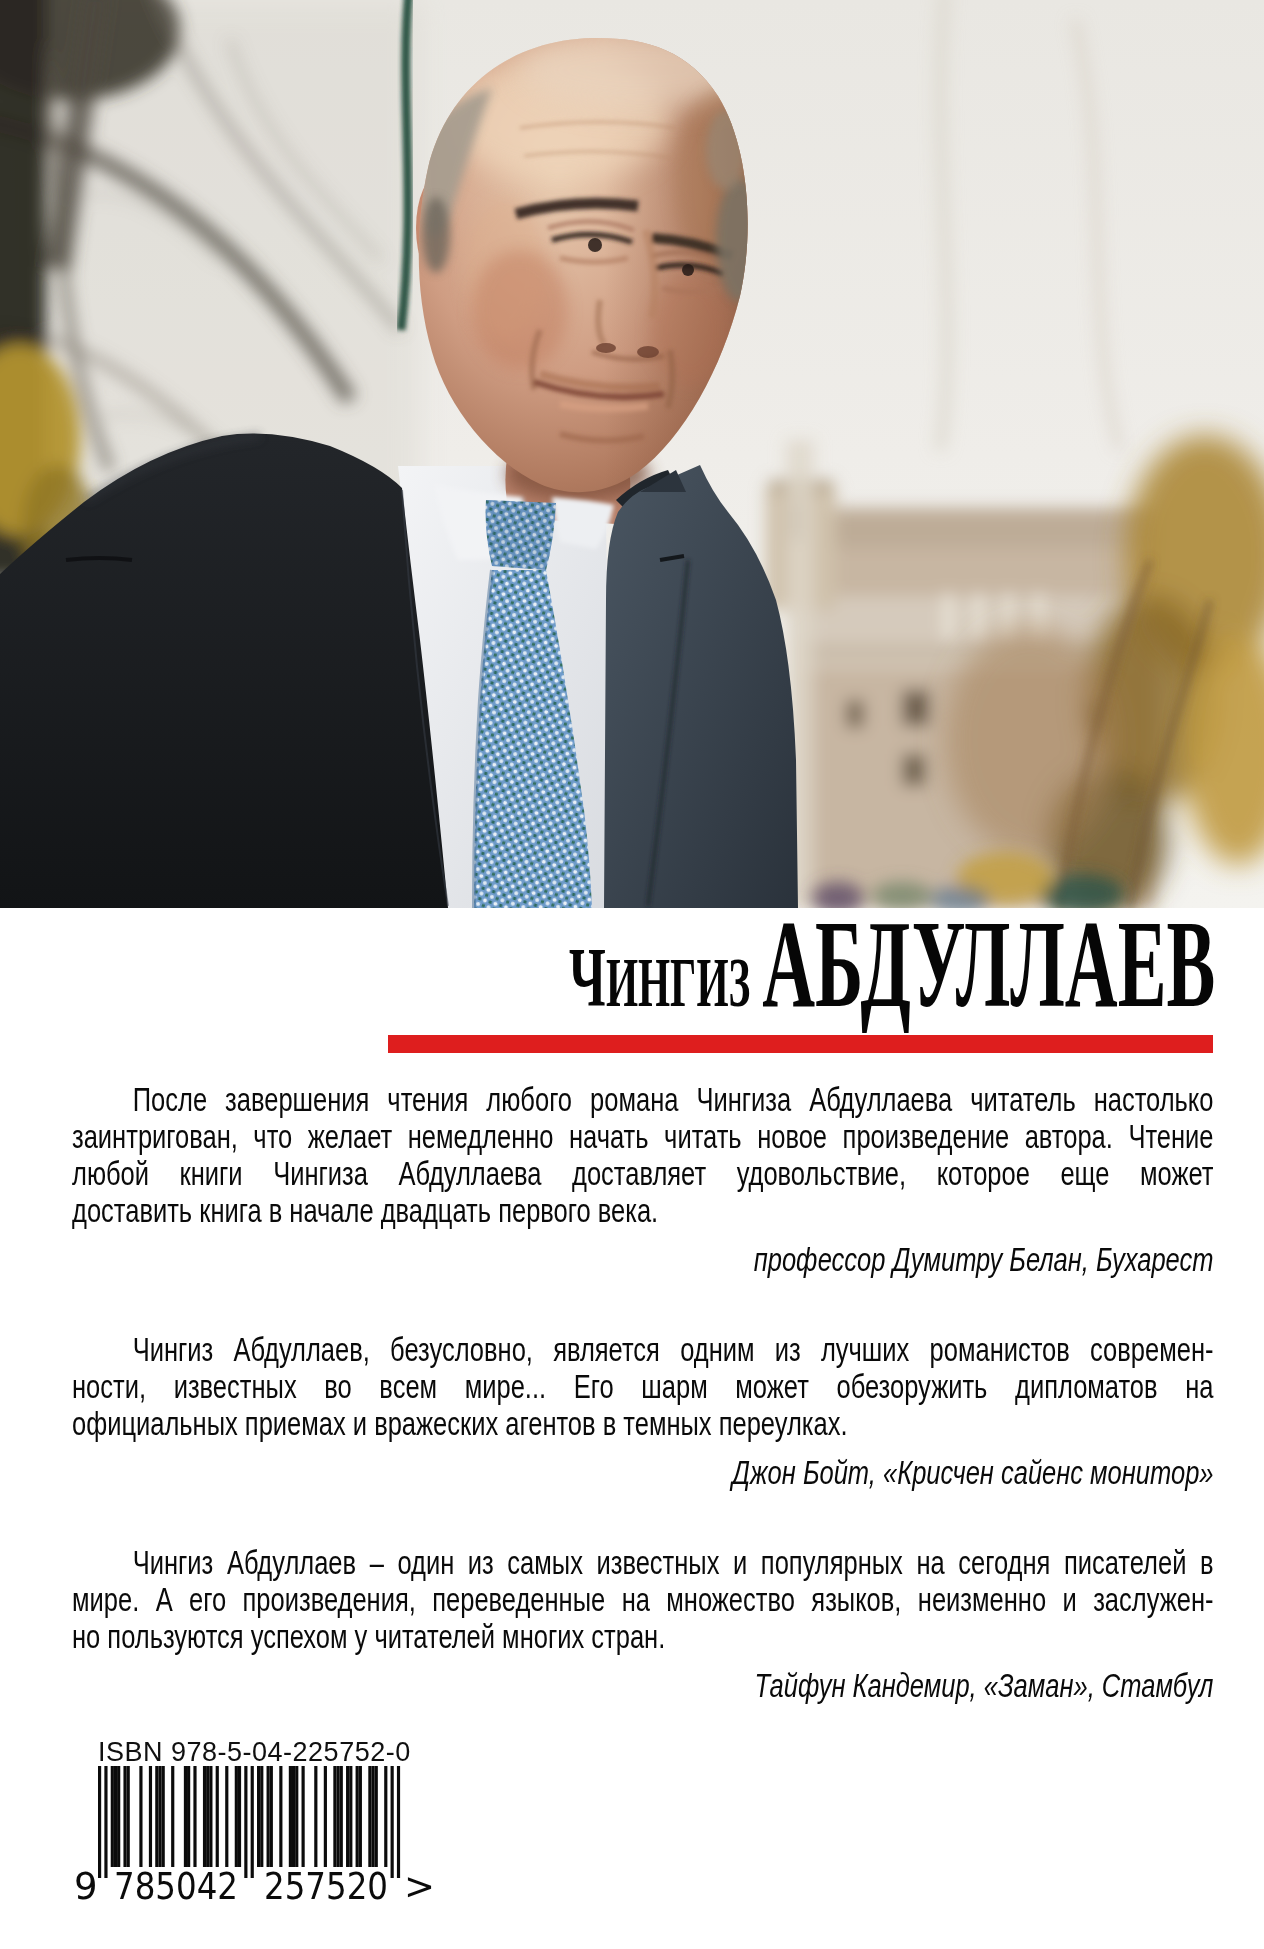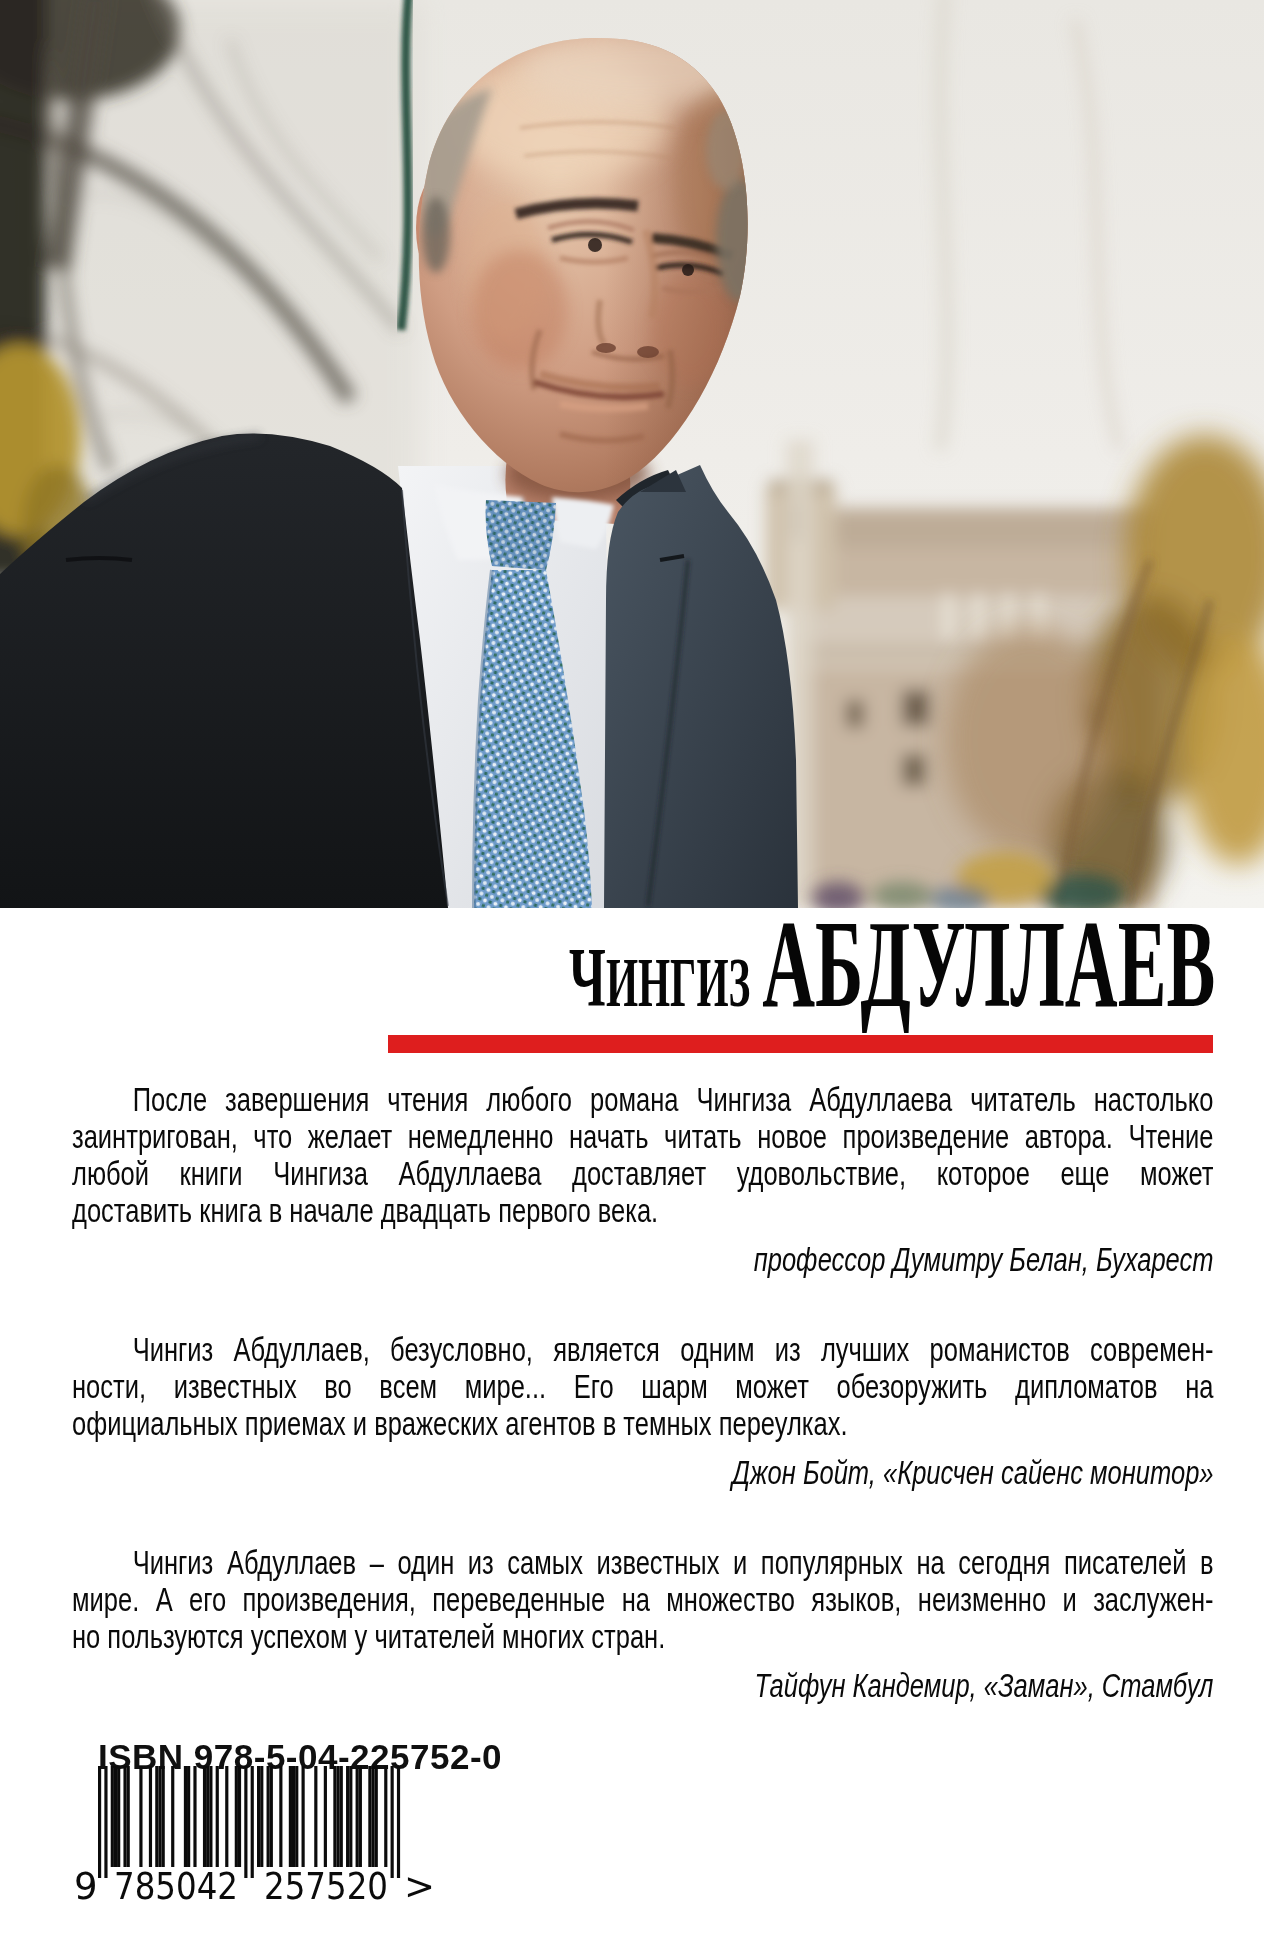--- a/index.html
+++ b/index.html
@@ -17,21 +17,21 @@
   
   .quotes{position:absolute;left:72px;top:1081px;width:1522px;
           transform:scaleX(0.75);transform-origin:0 0;}
   .line{font-size:34px;line-height:37px;white-space:nowrap;text-align:left;letter-spacing:0;}
   .line.just{text-align:justify;text-align-last:justify;}
   .line.first{text-indent:81px;}
   .attribution{font-size:34px;line-height:37px;font-style:italic;text-align:right;
                margin-top:12px;margin-bottom:53px;}
   
   .isbn{position:absolute;left:72px;top:1737px;width:440px;height:180px;}
-  .isbn-label{position:absolute;left:26px;top:0;font-size:35px;letter-spacing:0.5px;color:#101010;font-weight:bold;}
+  .isbn-label{position:absolute;left:26px;top:0;font-size:27px;letter-spacing:0.5px;color:#101010;}
   .barcode{position:absolute;left:0;top:29px;}
   .barcode rect{fill:#0b0b0b;}
   .hri{font-family:"DejaVu Sans",sans-serif;font-size:37px;fill:#0b0b0b;}
 </style>
 </head>
 <body>
 
 <div class="page">
 
   <svg class="photo" viewBox="0 0 1264 908" xmlns="http://www.w3.org/2000/svg">

